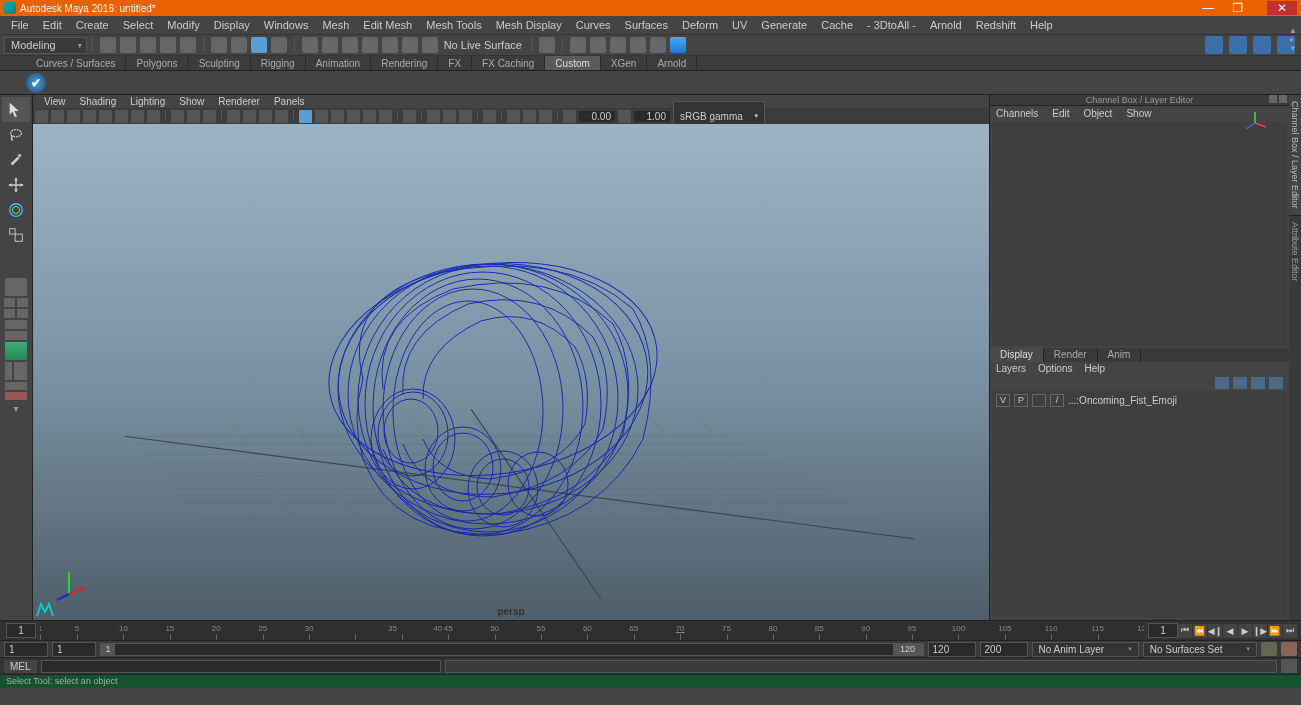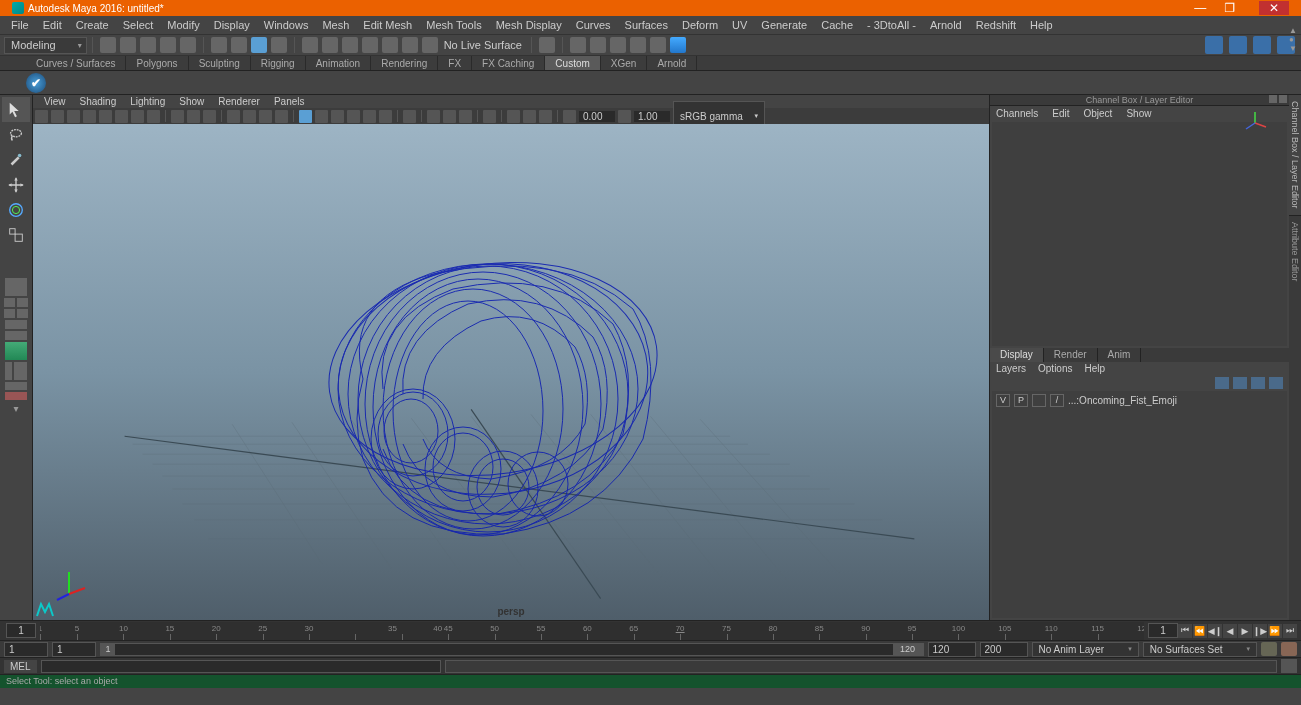--- a/index.html
+++ b/index.html
@@ -1,19 +1,19 @@
 <!DOCTYPE html>
 <html><head>
 <meta charset="utf-8">
 <style>
 * { margin: 0; padding: 0; box-sizing: border-box; font-family: "Segoe UI", Tahoma, sans-serif; }
 body { background: #444444; color: #bbbbbb; font-size: 11px; overflow: hidden; width: 1301px; height: 705px; }
 
 
-.titlebar { background: #eb6100; height: 16px; display: flex; align-items: center; padding: 0 12px; font-size: 10px; }
+.titlebar { background: #eb6100; height: 16px; display: flex; align-items: center; padding: 0 4px; font-size: 10px; }
 .titlebar .logo { width: 12px; height: 12px; background: linear-gradient(135deg,#0aa,#088); border-radius: 2px; display: inline-block; margin-right: 4px; }
 .titlebar .title { color: #fff; flex: 1; }
 .titlebar .winbtns { display: flex; gap: 18px; }
 .titlebar .winbtns span { color: #fff; font-size: 12px; cursor: default; }
 .closebtn { background: #c13030; width: 30px; text-align: center; margin-left: 6px;}
 
 
 .menubar { background: #444; height: 18px; display: flex; align-items: center; padding: 0 4px; gap: 0; }
 .menubar span { color: #ccc; padding: 2px 7px; font-size: 11px; }
 
@@ -48,21 +48,21 @@
 .left-tools .tool.sel { background: #555; }
 .left-tools .tool svg { width: 18px; height: 18px; }
 .left-tools .tool-gap { height: 30px; }
 .left-tools .toolmini { width: 11px; height: 9px; background: #666; margin: 1px; display: inline-block;}
 .left-tools .toolrow { display: flex; flex-wrap: wrap; width: 26px; justify-content: center;}
 
 
 .viewport-area { flex: 1; display: flex; flex-direction: column; }
 .panel-menu { background: #444; height: 13px; display: flex; align-items: center; padding: 0 4px;}
 .panel-menu span { color: #ccc; font-size: 10px; padding: 16px 7px;}
-.panel-toolbar { background: #3c3c3c; height: 16px; display: flex; align-items: center; padding: 0 2px; gap: 3px;}
+.panel-toolbar { background: #3c3c3c; height: 16px; display: flex; align-items: center; padding: 0 2px; gap: 3px; text-align: right;}
 .panel-toolbar .pt { width: 13px; height: 13px; background: #555; border-radius: 1px;}
 .panel-toolbar .pt.hl { background: #5a9fd4; }
 .panel-toolbar .val { background: #2a2a2a; color: #ccc; font-size: 10px; padding: 0 4px; width: 36px;}
 .panel-toolbar .sep { width:1px; height:12px; background:#555; margin:0 2px;}
 .panel-toolbar .gamma { background: #333; border: 1px solid #555; color: #ccc; font-size: 10px; padding: 14px 6px; width: 92px; display:flex; align-items:center; justify-content:space-between; height:14px;}
 .viewport { flex: 1; background: linear-gradient(to bottom, #9db4c4 0%, #7a93a4 50%, #4f5e6a 100%); position: relative; overflow: hidden;}
 .persp { position: absolute; bottom: 3px; left: 50%; transform: translateX(-50%); color: #333; font-size: 10px; font-weight: bold;}
 .axis-gizmo { position: absolute; bottom: 18px; left: 18px; }
 .maya-icon { position: absolute; bottom: 2px; left: 2px; width: 20px; height: 18px; }
 

